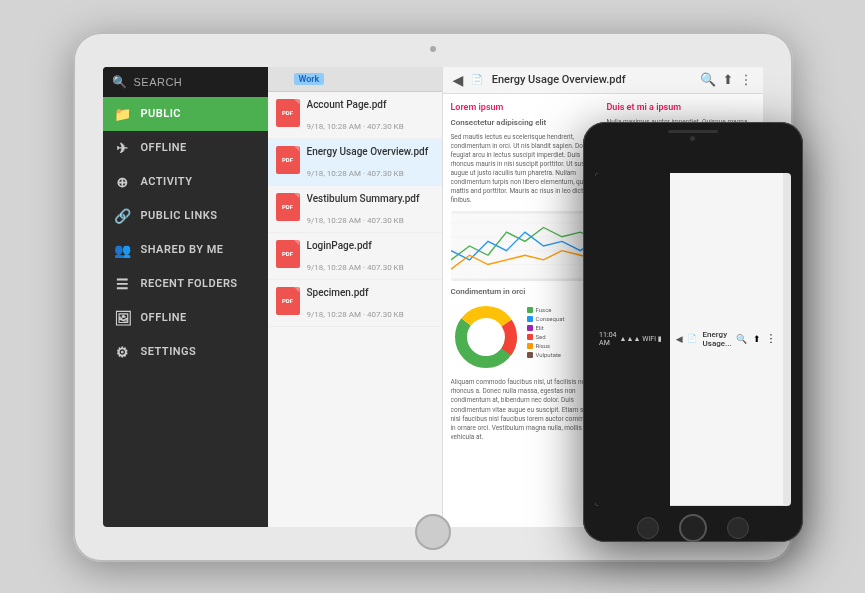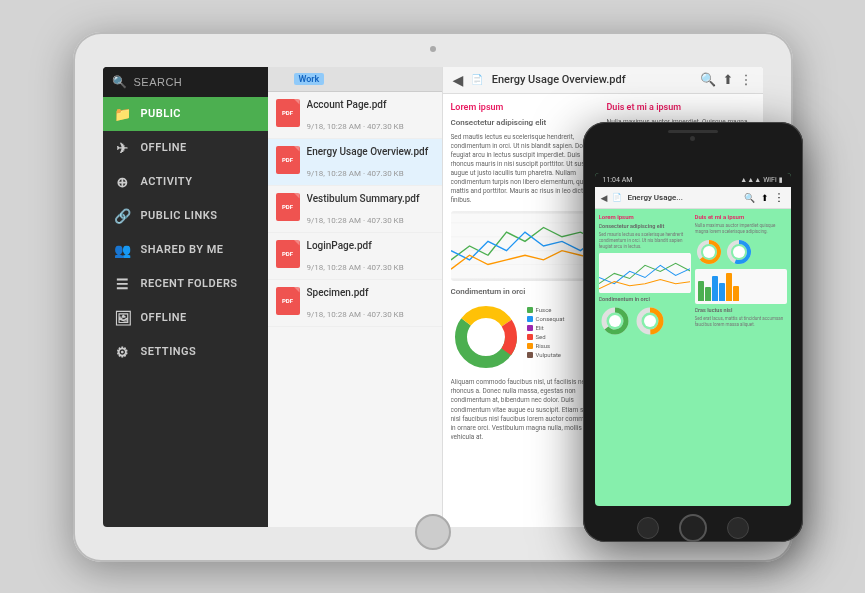--- a/index.html
+++ b/index.html
@@ -250,26 +250,27 @@
       border-radius: 22px;
       box-shadow: 0 12px 50px rgba(0,0,0,0.6), inset 0 0 0 1px #444;
       display: flex;
       flex-direction: column;
       align-items: center;
       z-index: 10;
     }
     .phone-screen {
       width: 196px;
       height: 340px;
-      background: #86efac;
+      background: #e5e5e5;
       margin-top: 40px;
       border-radius: 4px;
       overflow: hidden;
       display: flex;
-      flex-direction: column;
+      flex-direction: row;
+      justify-content: flex-end;
     }
     .phone-status-bar {
       background: #1a1a1a;
       width: 100%;
       display: flex;
       align-items: center;
       padding: 3px 8px;
       gap: 3px;
       font-size: 7px;
       color: #ccc;

